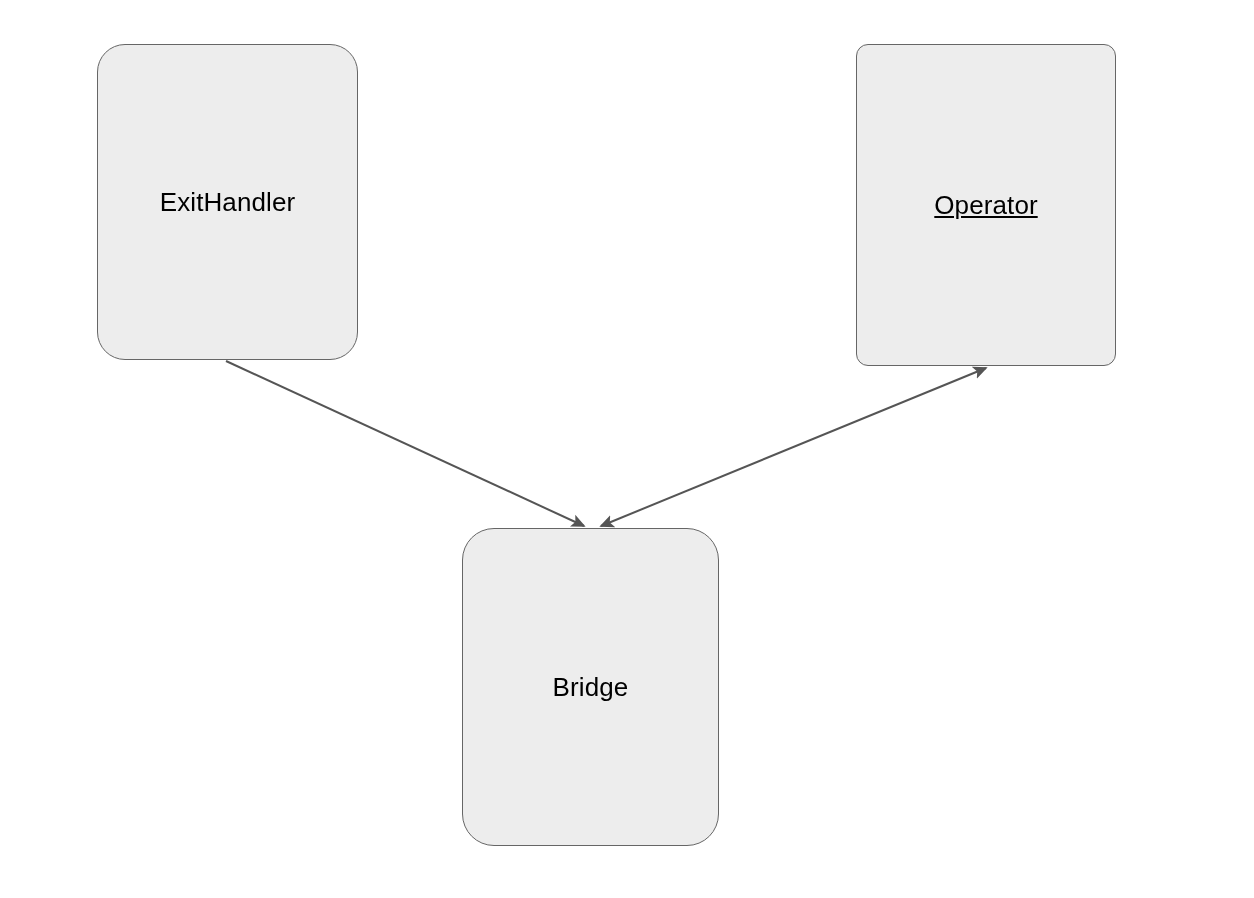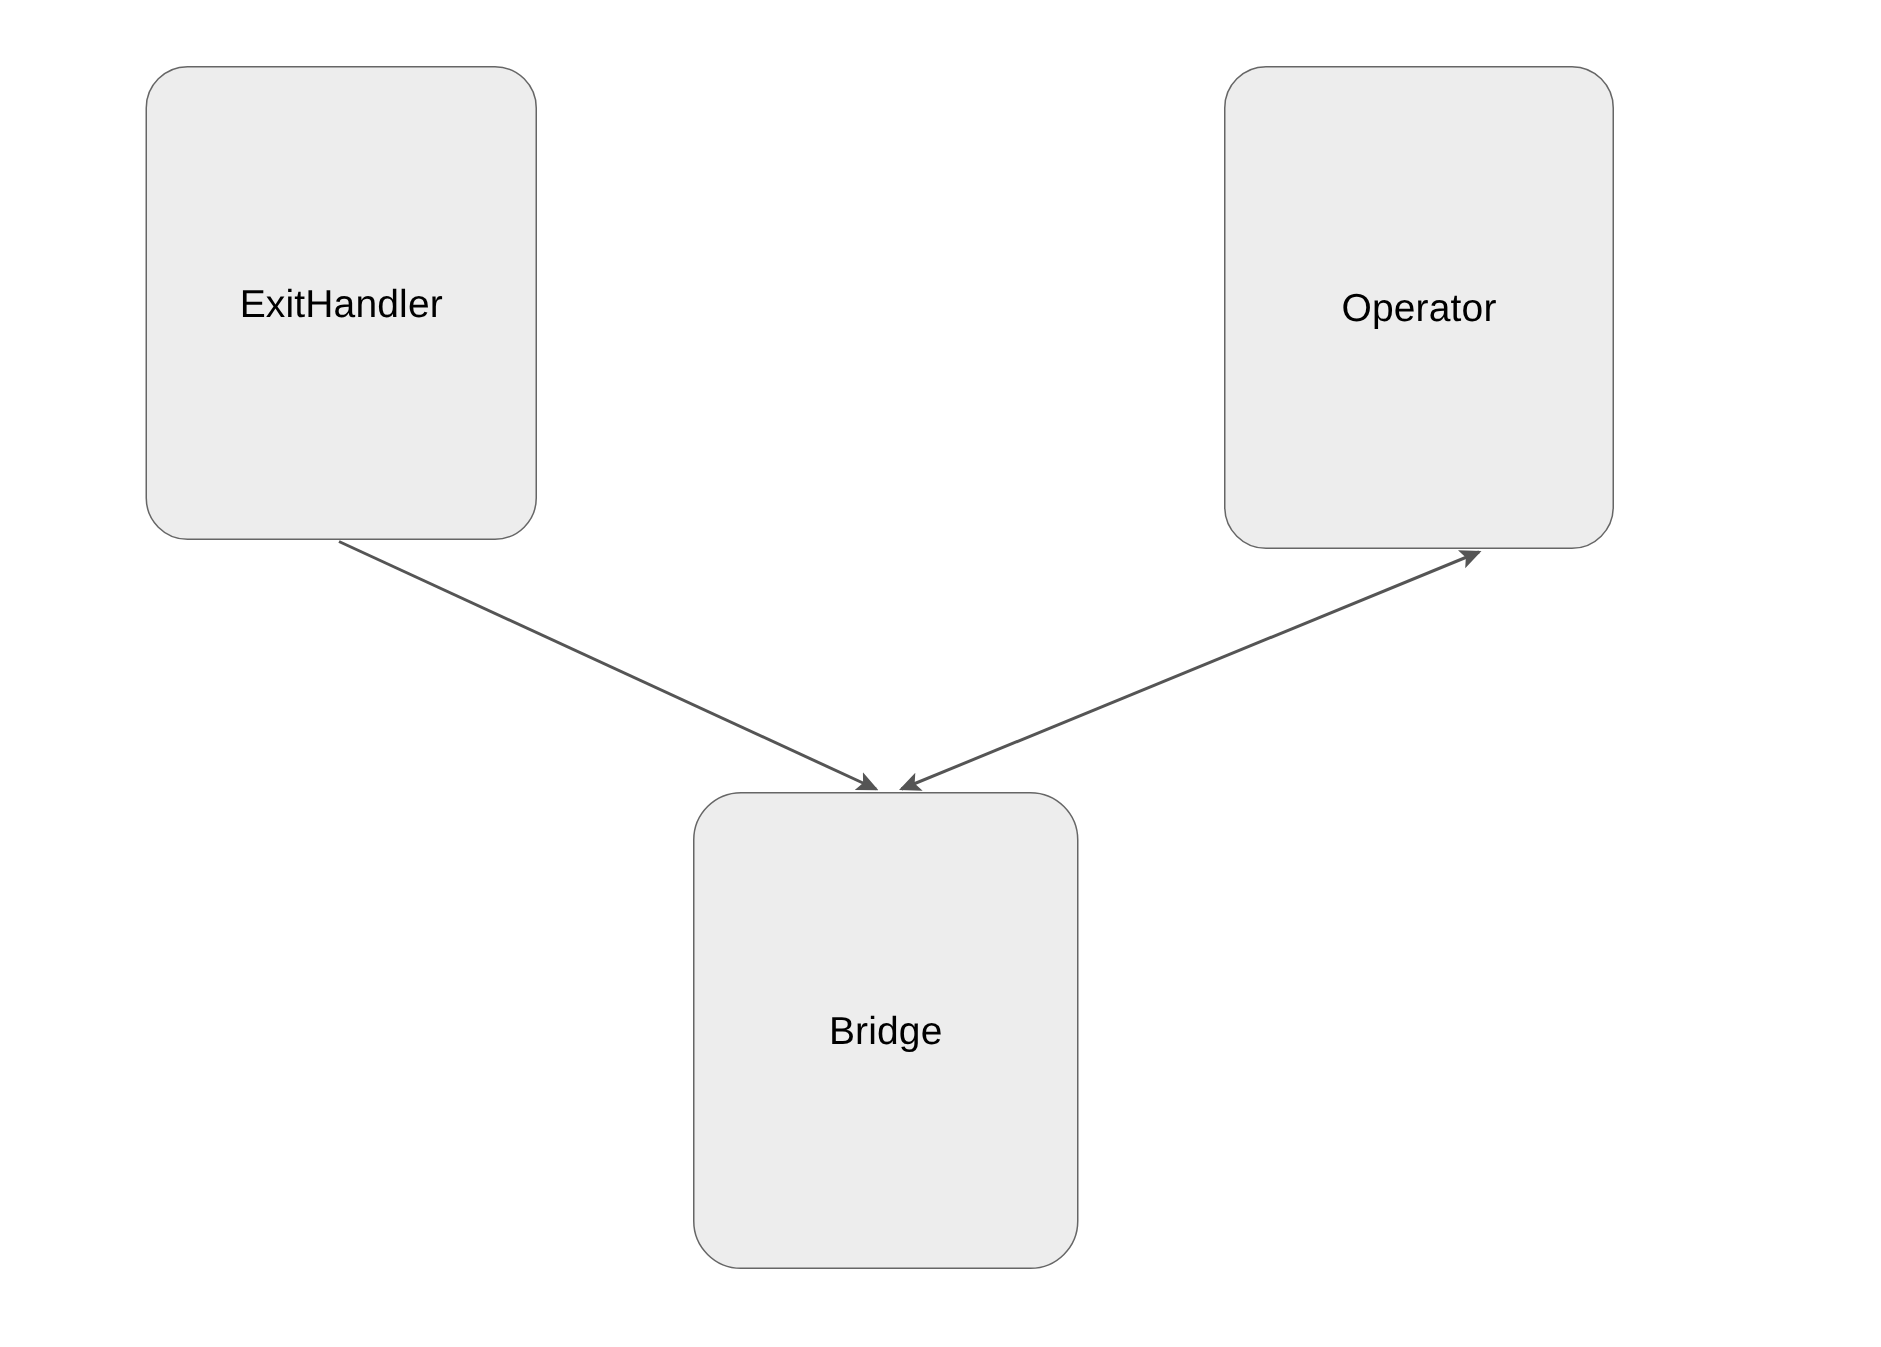--- a/index.html
+++ b/index.html
@@ -83,21 +83,21 @@
 
     <line id="edge-exithandler-bridge" stroke="#555555" stroke-width="2" fill="none" marker-end="url(#arrow-end)" x1="226" y1="361" x2="584" y2="526"></line>
 
     <line id="edge-bridge-operator" stroke="#555555" stroke-width="2" fill="none" marker-start="url(#arrow-start)" marker-end="url(#arrow-end)" x1="601" y1="526" x2="986" y2="368"></line>
   </svg>
 
   <div class="node" id="node-exithandler" style="left: 97px; top: 44px; width: 261px; height: 316px; border-radius: 28px; background: rgb(237, 237, 237); border-color: rgb(102, 102, 102); border-width: 1.6px;">
     <span class="node-label">ExitHandler</span>
   </div>
 
-  <div class="node" id="node-operator" style="left: 816px; top: 44px; width: 260px; height: 322px; border-radius: 28px; background: rgb(237, 237, 237); border-color: rgb(102, 102, 102); border-width: 1.6px;">
+  <div class="node" id="node-operator" style="left: 856px; top: 44px; width: 260px; height: 322px; border-radius: 12px; background: rgb(237, 237, 237); border-color: rgb(102, 102, 102); border-width: 1.6px; text-decoration: underline;">
     <span class="node-label">Operator</span>
   </div>
 
   <div class="node" id="node-bridge" style="left: 462px; top: 528px; width: 257px; height: 318px; border-radius: 32px; background: rgb(237, 237, 237); border-color: rgb(102, 102, 102); border-width: 1.6px;">
     <span class="node-label">Bridge</span>
   </div>
 
 </div>
 
 </body></html>

